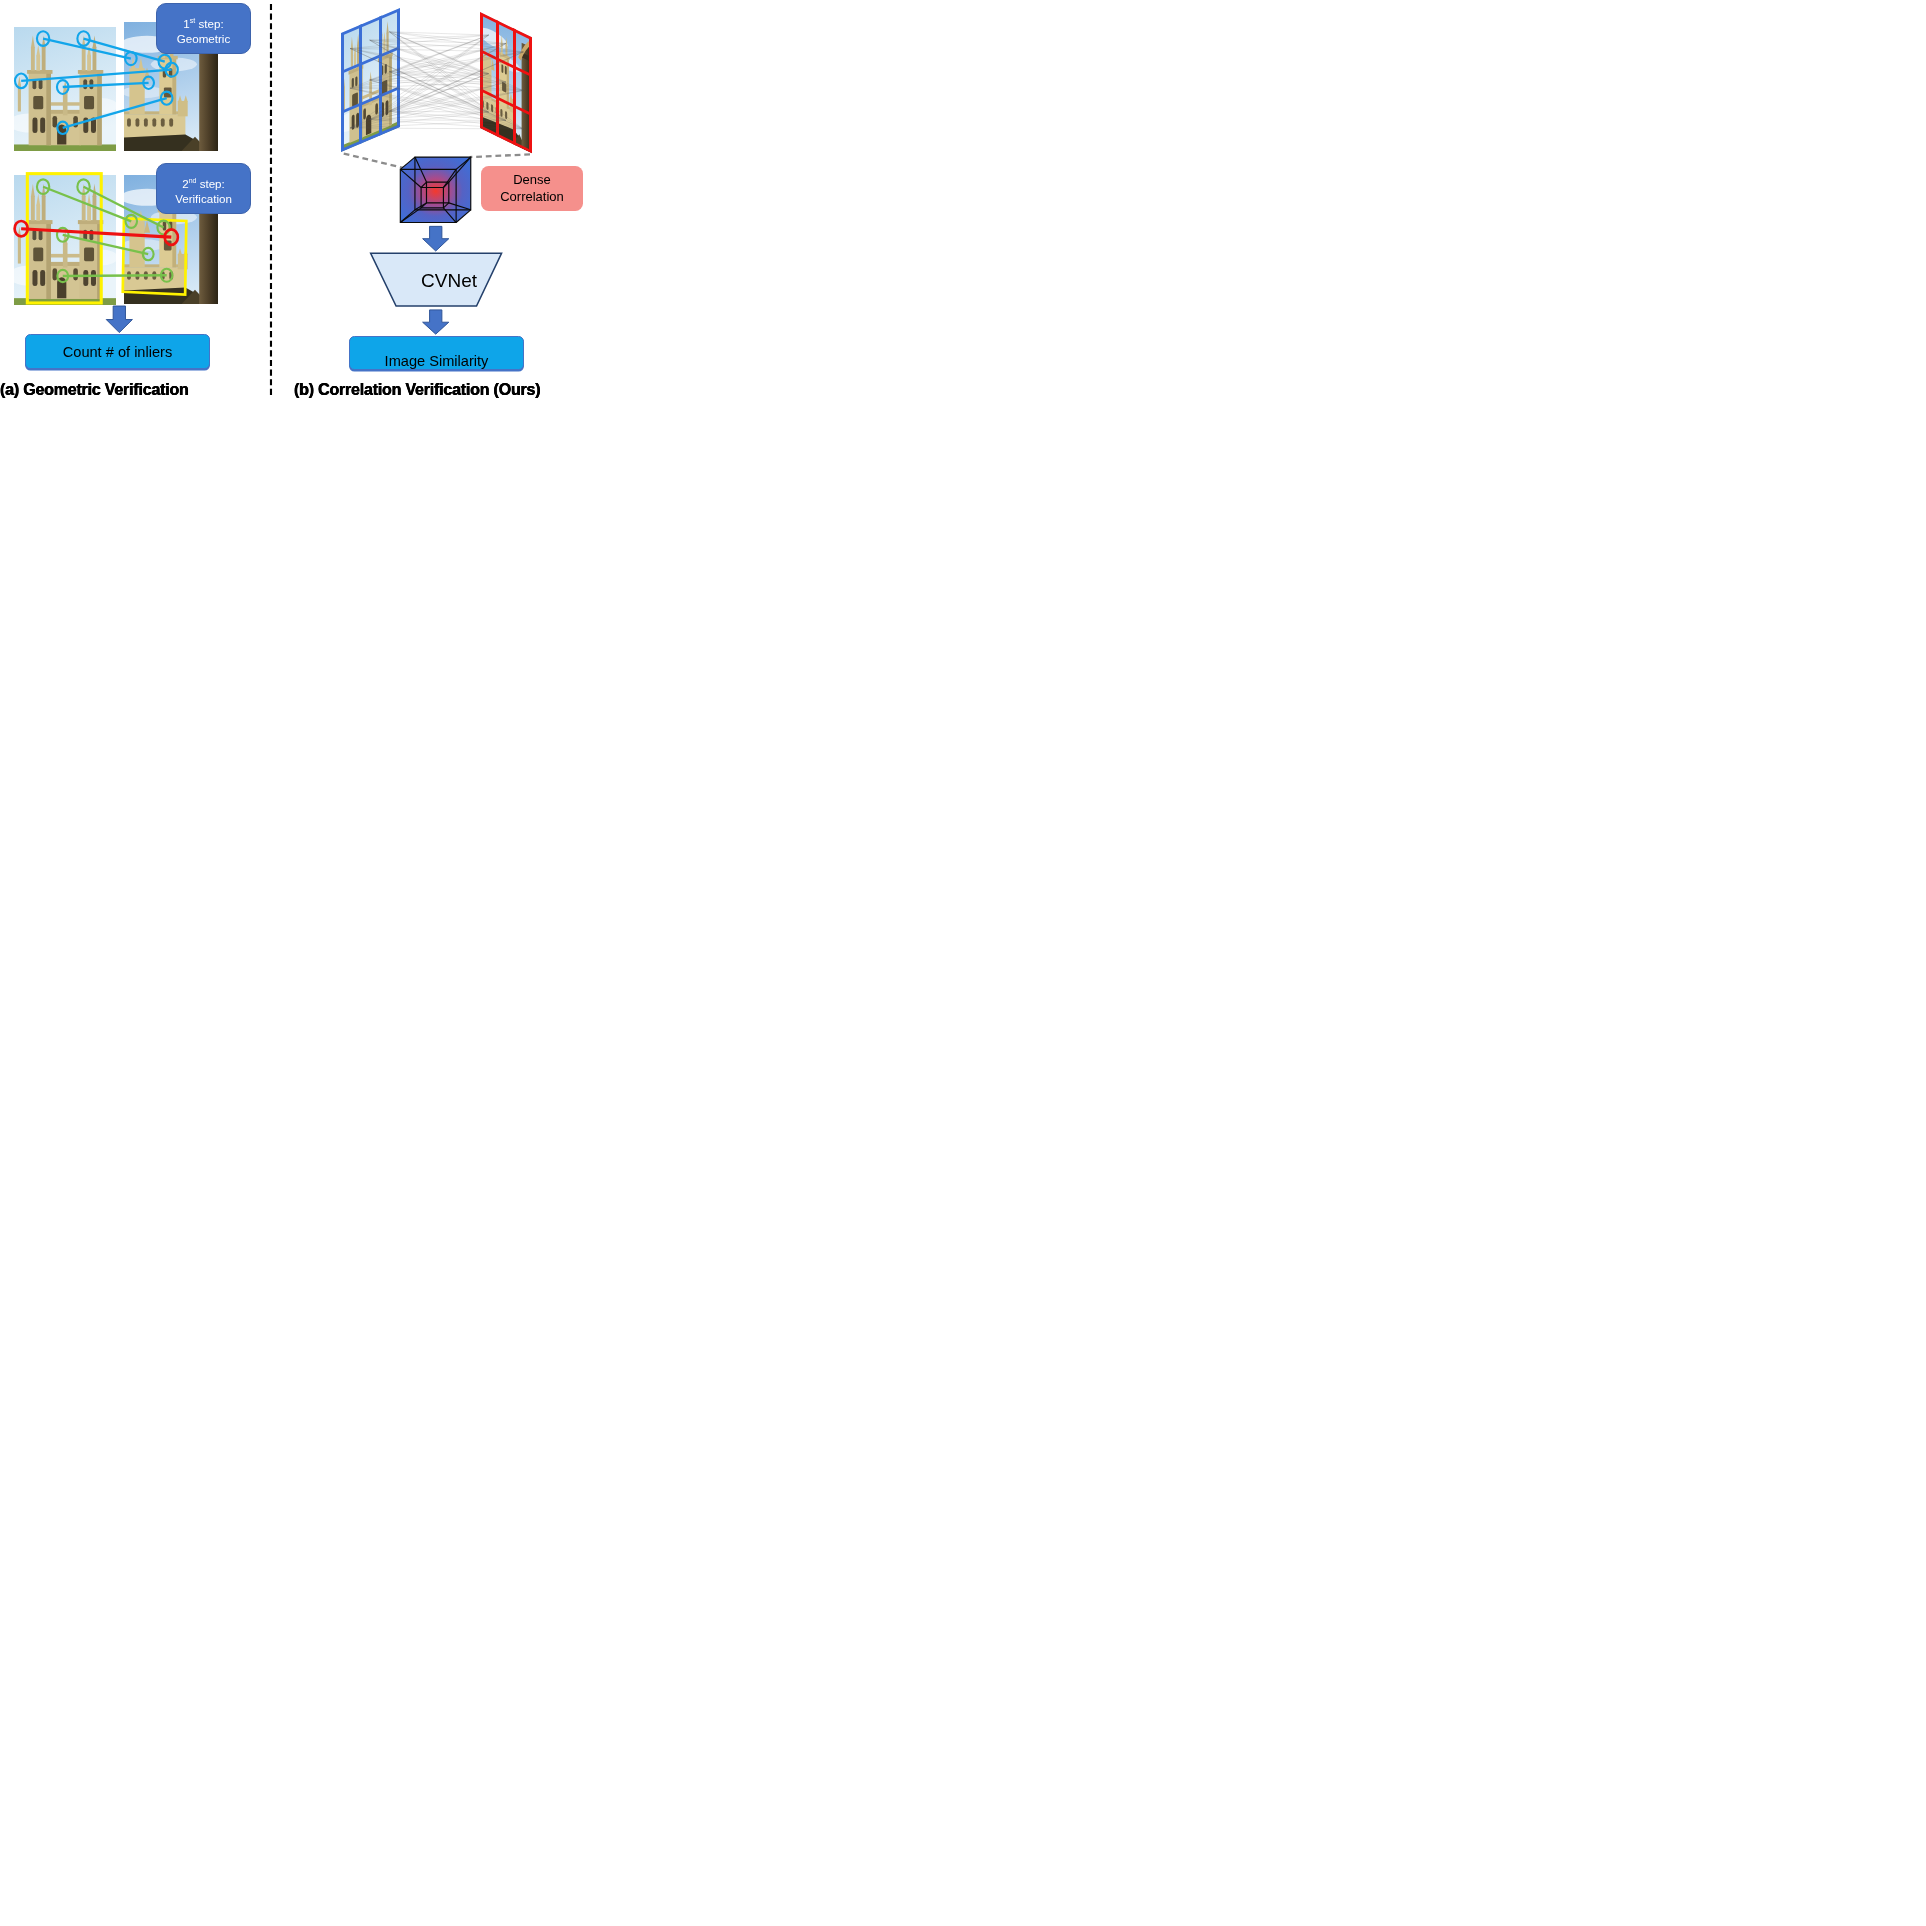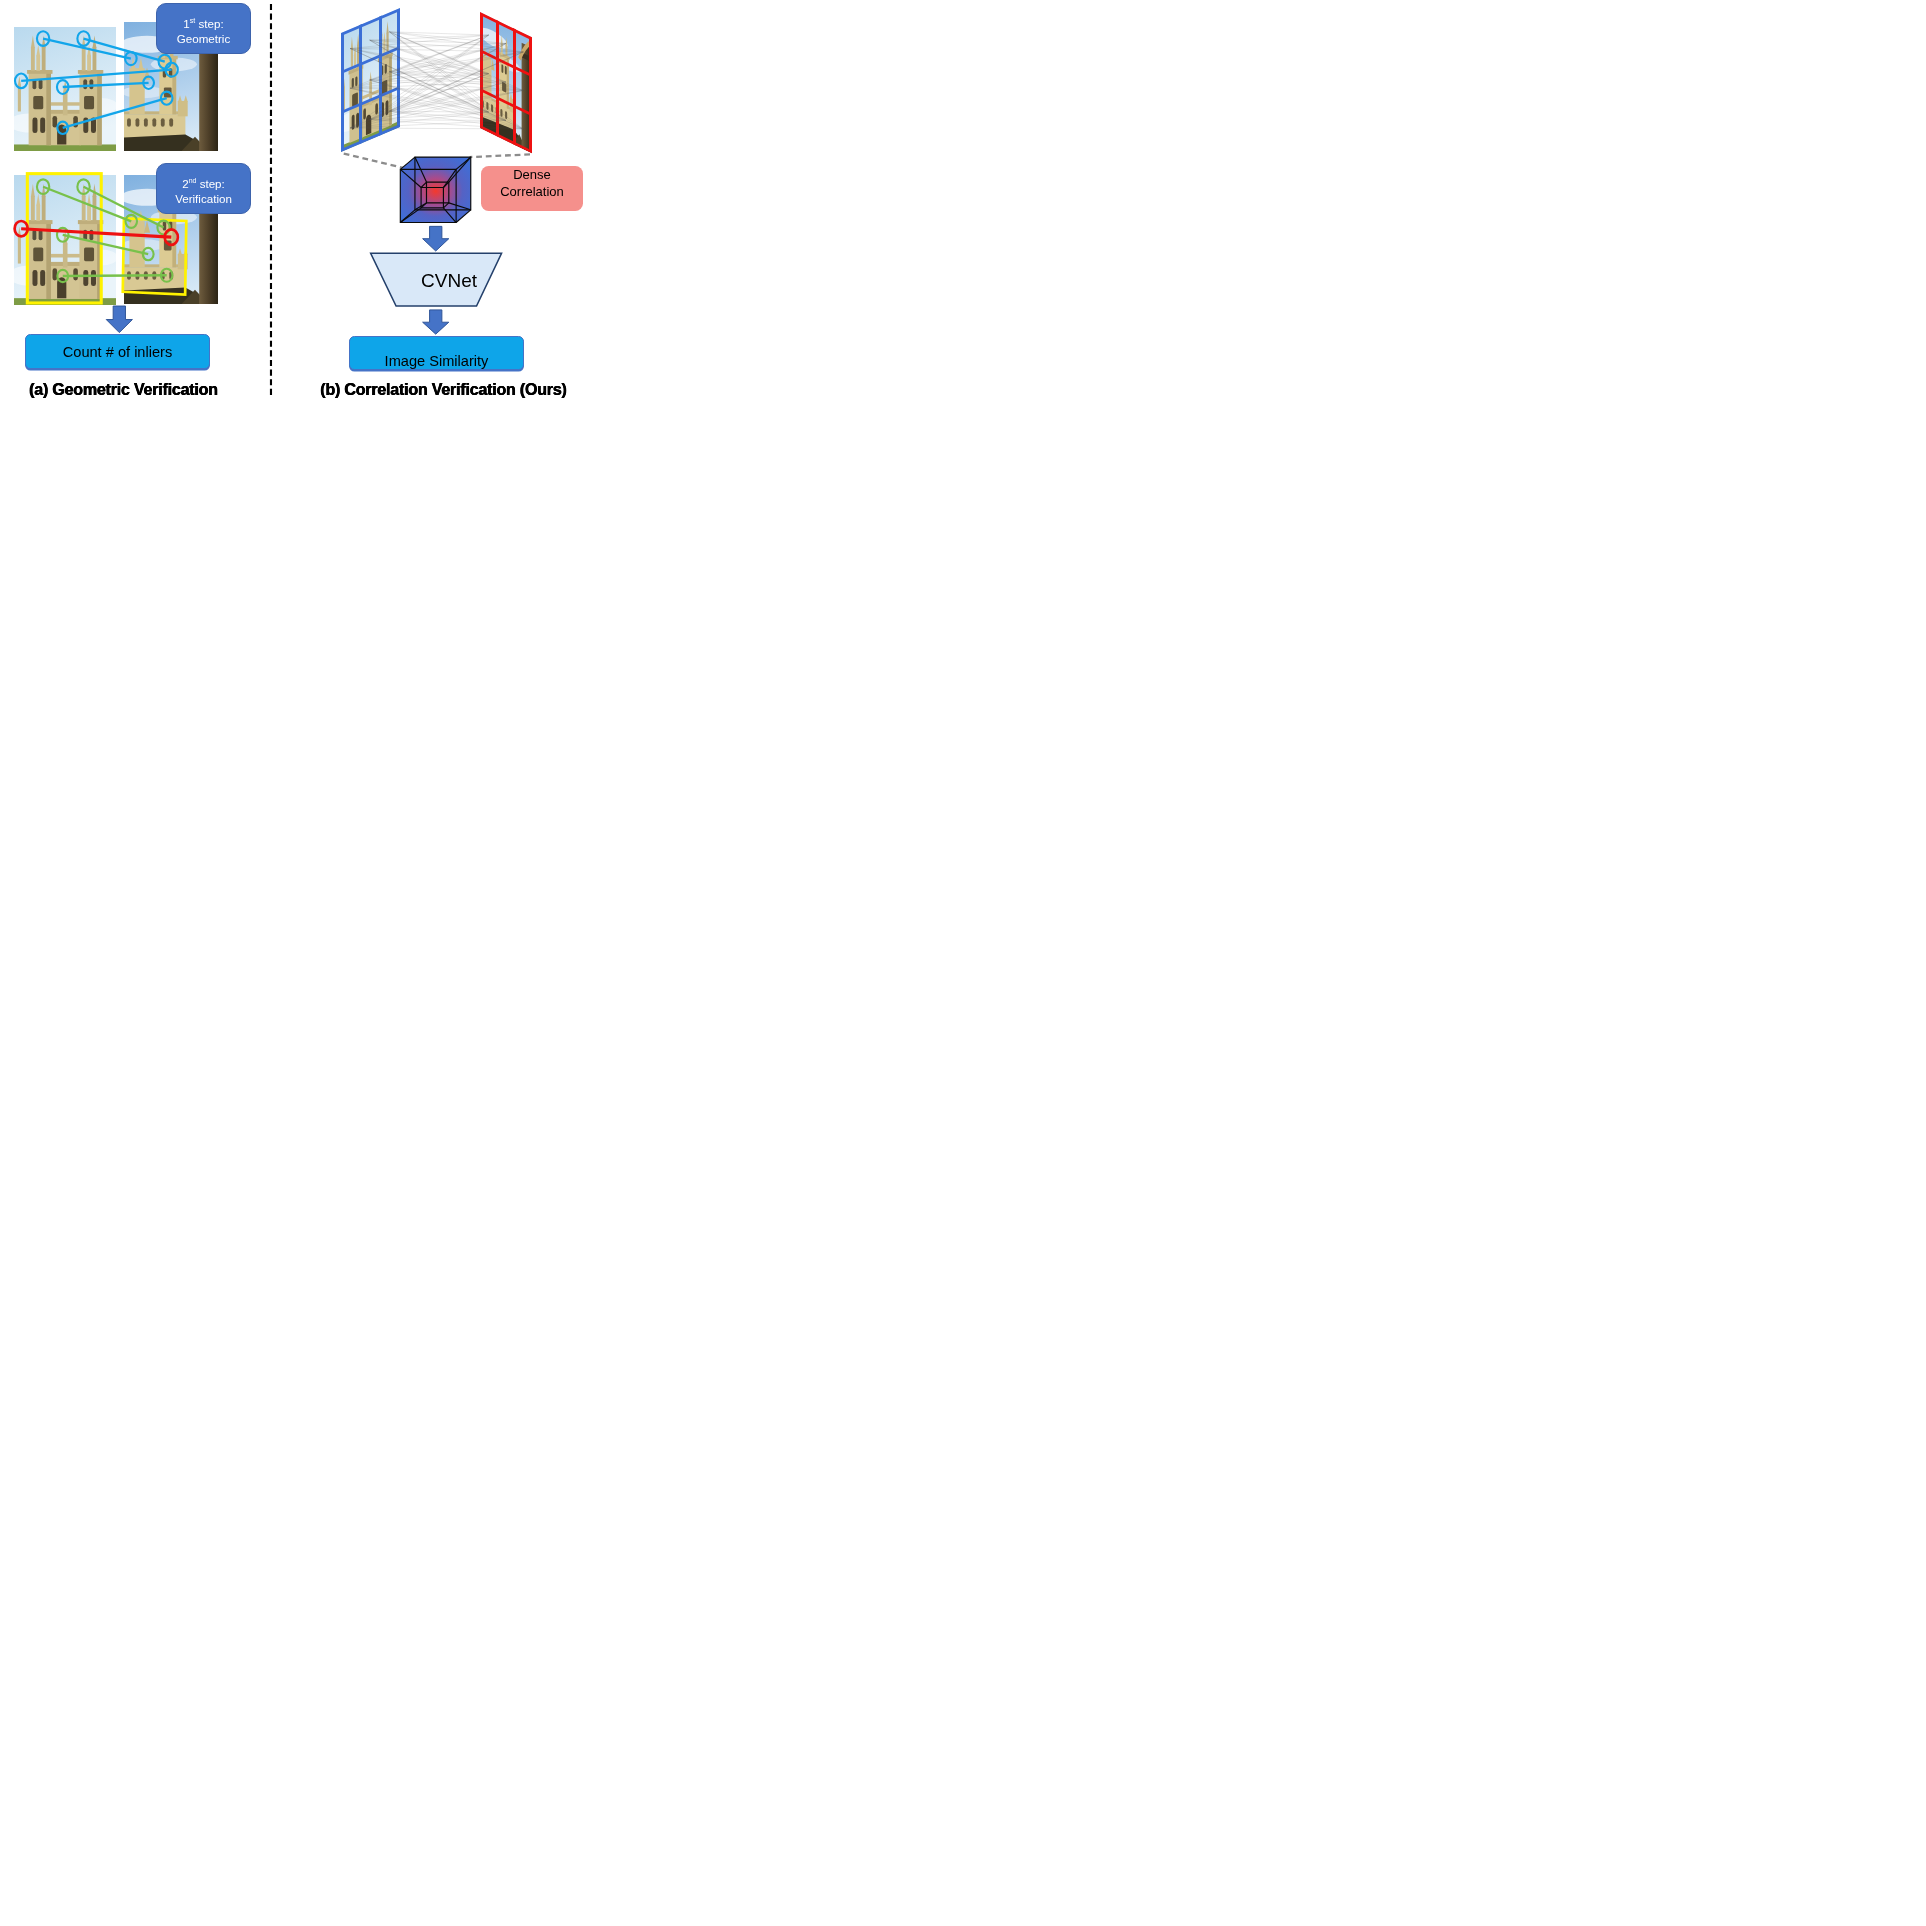--- a/index.html
+++ b/index.html
@@ -11,23 +11,23 @@
   .stepbox{position:absolute;width:95px;height:51px;background:#4573C7;border:0.8px solid #3D63AC;
            border-radius:10px;color:#ffffff;text-align:center;font-size:11.6px;line-height:15.4px;
            padding-top:8.5px;box-sizing:border-box;z-index:6;}
   .stepbox sup{font-size:7px;}
   
   .resultbox{position:absolute;background:#0ea5e9;border:1.9px solid #4573C7;border-radius:5.4px;
              box-sizing:border-box;display:flex;align-items:center;justify-content:center;
              font-size:14.6px;color:#000;z-index:6;box-shadow:0 1.5px 0 #4573C7;}
   
   .densebox{position:absolute;left:481px;top:166px;width:102px;height:45px;background:#F5908C;
-            border-radius:7.7px;text-align:center;font-size:13px;line-height:17px;
+            border-radius:7.7px;text-align:center;font-size:13px;line-height:17px;padding-top:5px;
             box-sizing:border-box;color:#000;z-index:6;}
-  .caption{position:absolute;font-size:16px;font-weight:bold;color:#000;text-align:center;
+  .caption{position:absolute;font-size:16px;font-weight:bold;color:#000;
            letter-spacing:-0.2px;text-shadow:0.3px 0 #000, -0.3px 0 #000;z-index:6;}
   #cvnet-label{position:absolute;left:396px;top:270px;width:81px;text-align:right;
                font-size:19px;color:#000;z-index:6;}
   
   .gridimg{position:absolute;box-sizing:border-box;z-index:3;}
   .gridimg .photo{left:0;top:0;width:100%;height:100%;}
   .gframe{position:absolute;inset:0;box-sizing:border-box;}
   .gbar{position:absolute;}
   #grid-blue{left:341px;top:33px;width:59px;height:119px;transform:skewY(-23deg);transform-origin:top left;}
   #grid-blue .gframe{border:3.9px solid #3B6FD6;}

